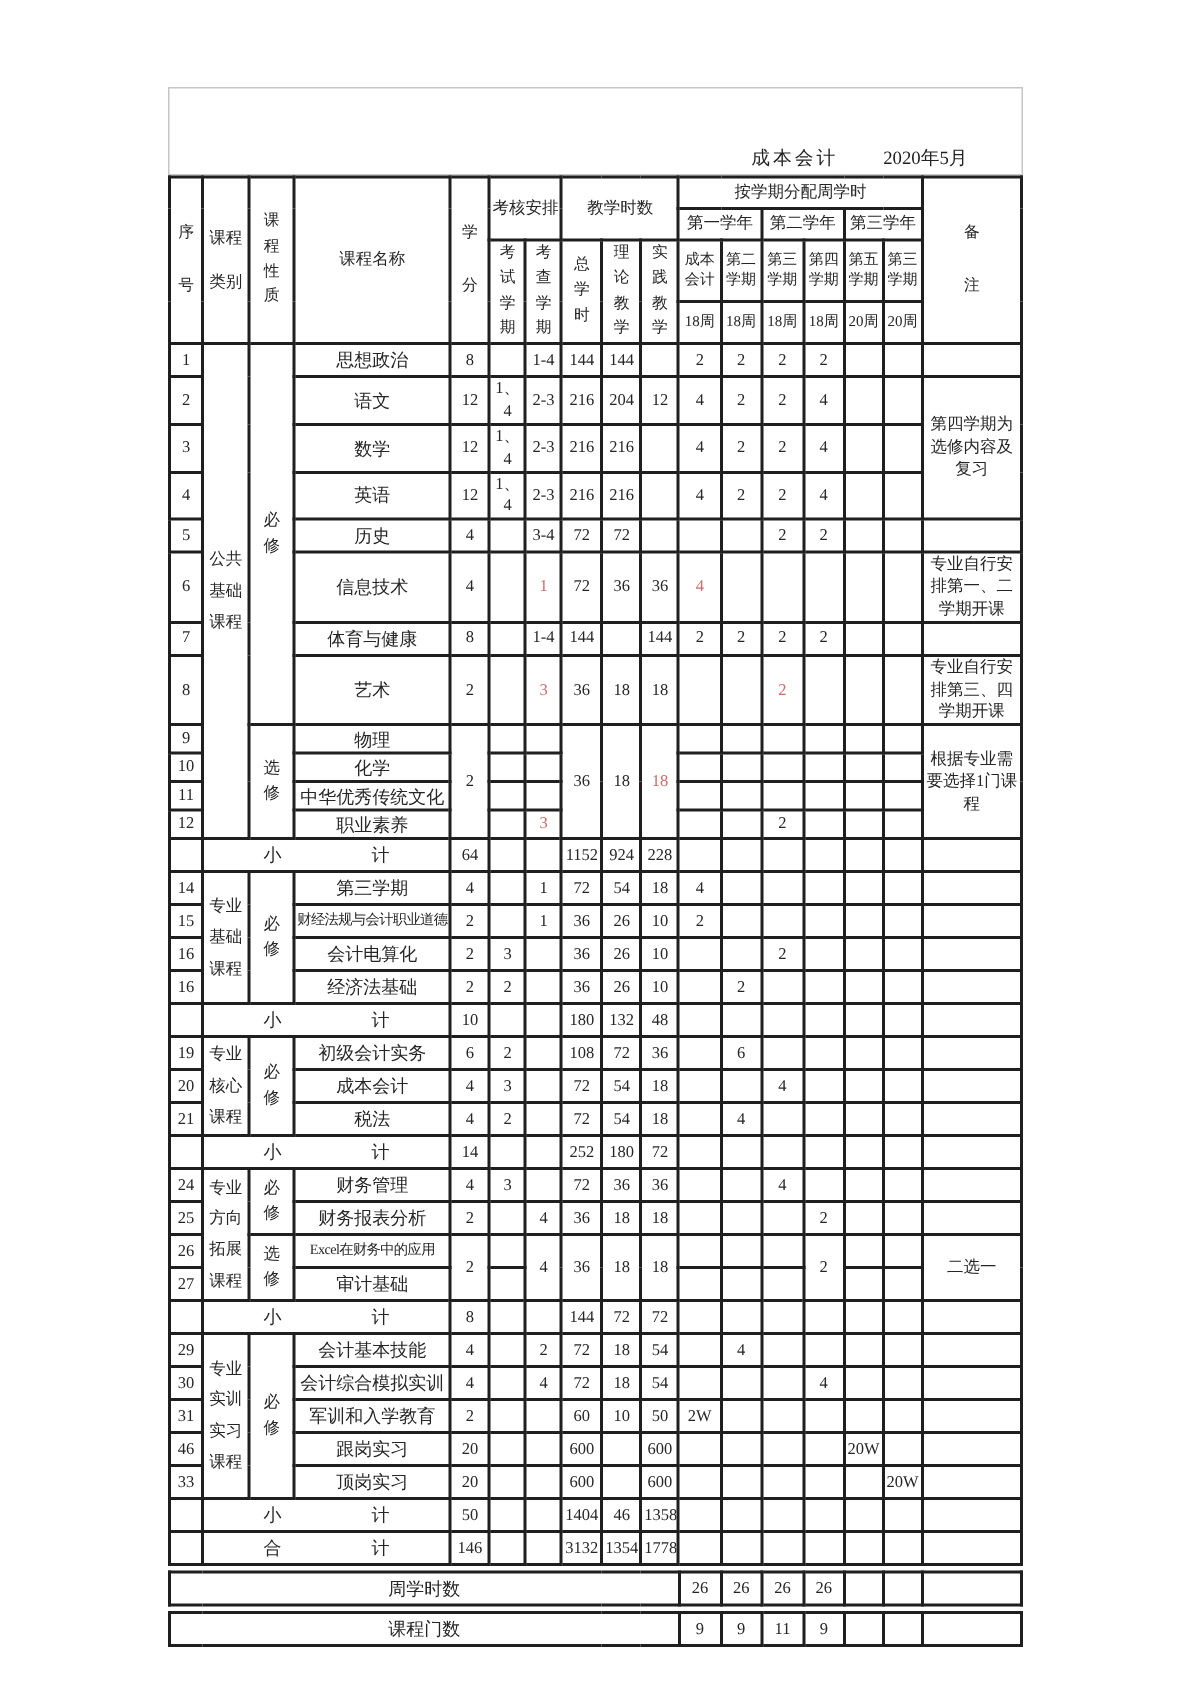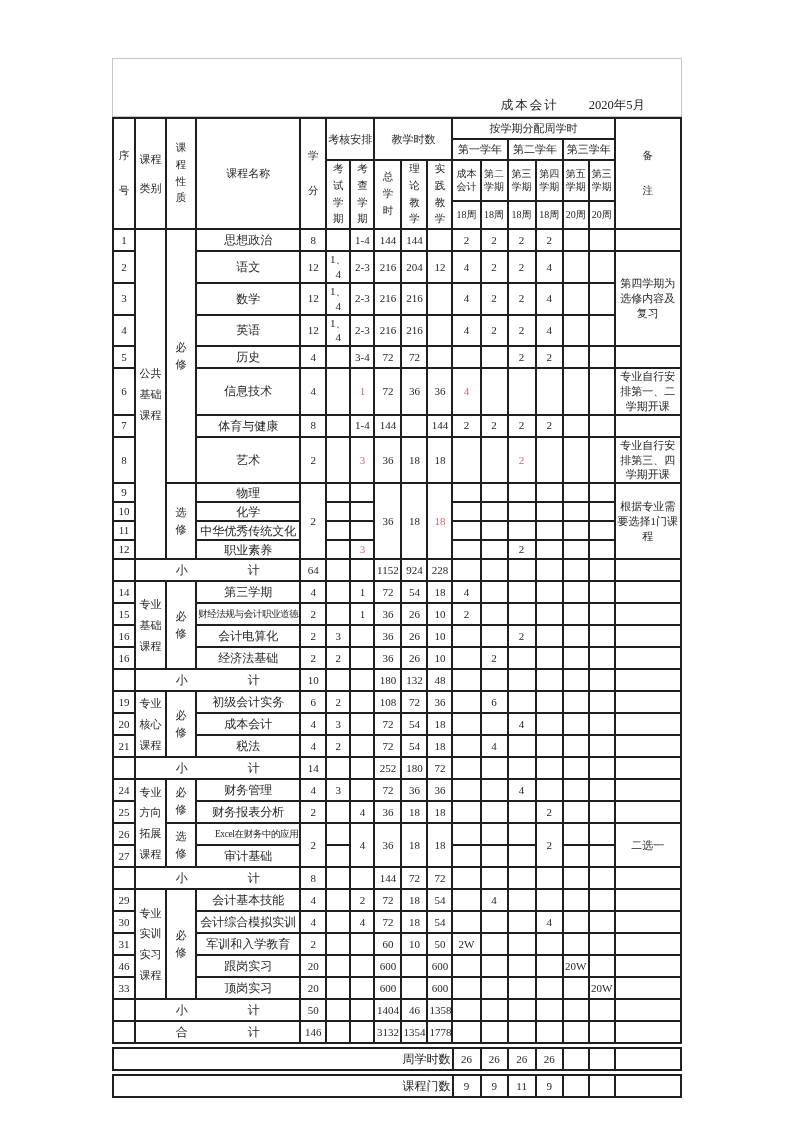--- a/index.html
+++ b/index.html
@@ -37,23 +37,23 @@
   tbody td { height: 22px; }
   tr.tall td { height: 31px; }
   tr.short td { height: 19px; }
   .vs1 { display: inline-block; width: 1.15em; word-break: break-all; line-height: 1.6; }
   .vs2 { display: inline-block; width: 2.3em; word-break: break-all; line-height: 1.9; }
   .sp  { line-height: 3.3; }
   .sp2 { line-height: 2.6; }
   th .vs1 { font-size: 10.5px; }
   td.red, th.red { color: var(--hl); }
   td[data-name="course-name"] { font-size: 12px; }
-  td[data-name="course-name"].tight { font-size: 9.5px; letter-spacing: -0.4px; text-align: right; }
+  td[data-name="course-name"].tight { font-size: 9.5px; letter-spacing: -0.4px; }
   td[data-name="subtotal-label"], td[data-name="total-label"] { font-size: 12px; }
-  td[data-name="footer-label"] { font-size: 12px; text-align: right; }
+  td[data-name="footer-label"] { font-size: 12px; }
   .ftable { margin-top: 3px; }
 </style>
 </head>
 <body>
 
 <div class="sheet" data-name="document-sheet">
 
   <div class="pre-row" data-name="spacer-row"></div>
 
 

